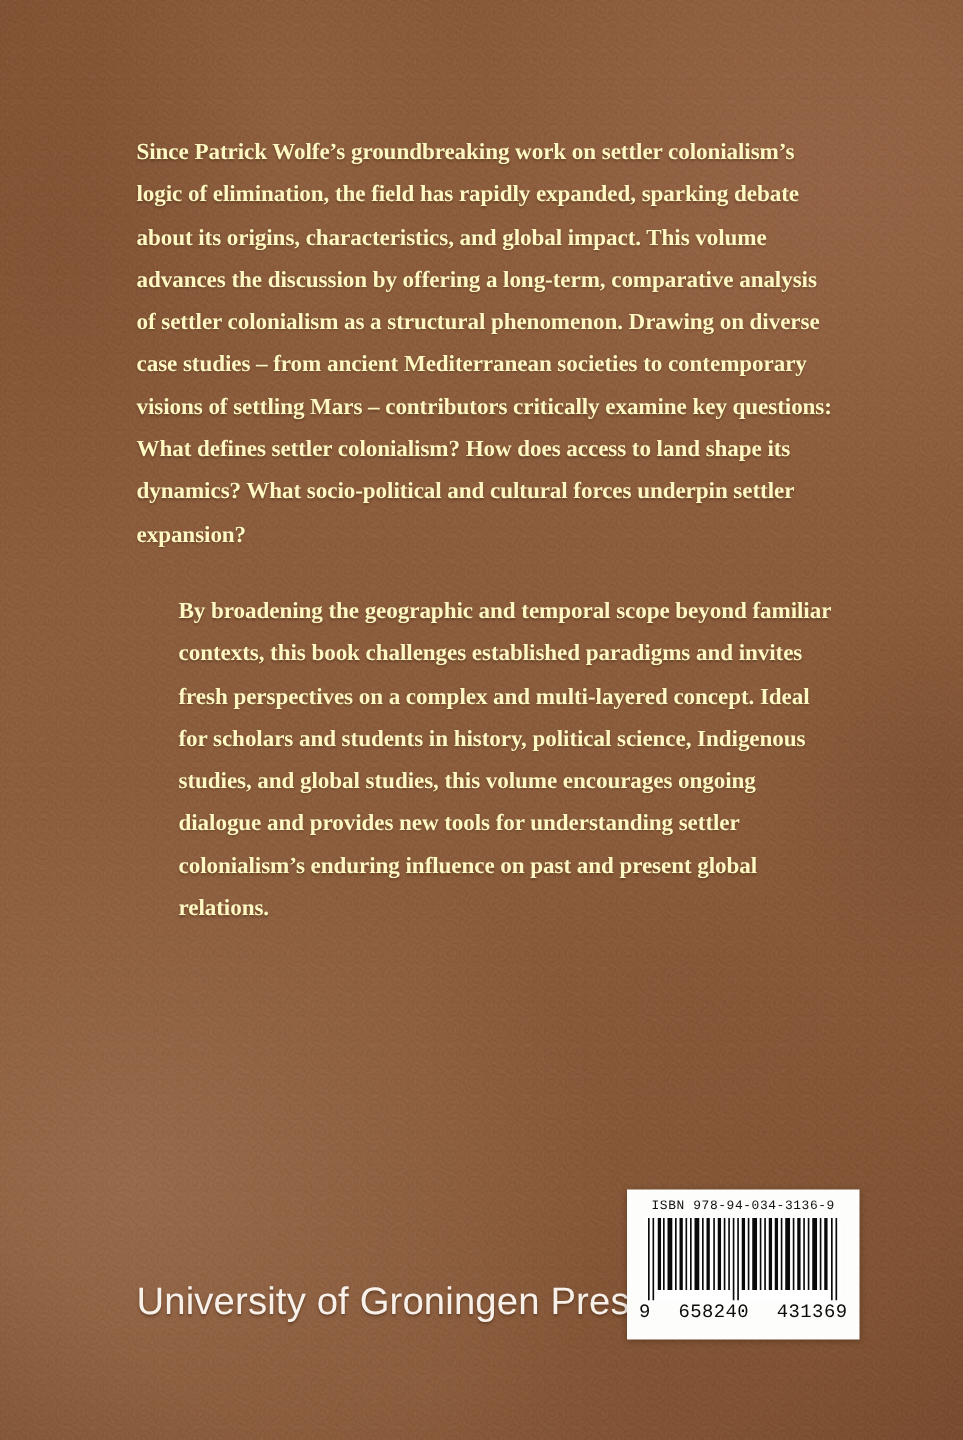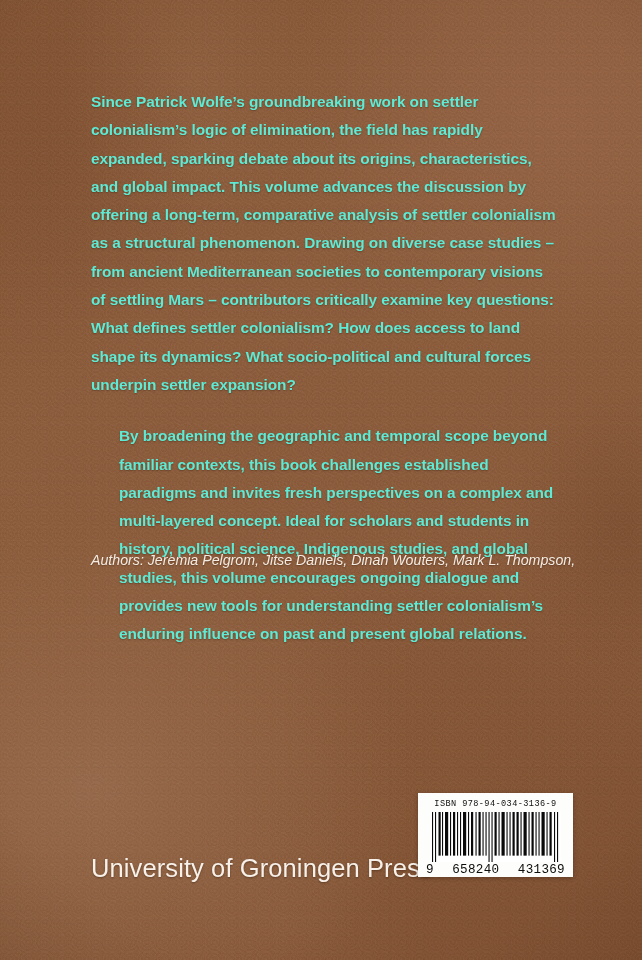--- a/index.html
+++ b/index.html
@@ -61,23 +61,24 @@
     position: absolute;
     left: 91px;
     top: 88px;
     width: 470px;
   }
   .blurb p {
     margin: 0 0 23px 0;
     font-size: 15.4px;
     line-height: 28.3px;
     font-weight: 700;
-    color: #5eead4;
+    color: #fef9c3;
     letter-spacing: -0.05px;
     text-shadow: 0 1px 1.6px rgba(52,24,8,.40);
+    font-family: Liberation Serif, serif;
   }
   .blurb p:last-child { margin-bottom: 0; margin-left: 28px; }
 
   .authors {
     position: absolute;
     left: 91px;
     top: 548px;
     width: 480px;
     font-size: 14.2px;
     line-height: 24.5px;
@@ -99,21 +100,21 @@
     letter-spacing: 0.1px;
     text-shadow: 0 1px 2px rgba(48,22,6,.45);
   }
 
   
   .barcode {
     position: absolute;
     left: 418px;
     top: 793px;
     width: 155px;
-    height: 84px;
+    height: 100px;
     background: #fdfdfb;
     box-shadow: 0 1px 4px rgba(40,18,4,.38);
     display: flex;
     flex-direction: column;
     align-items: center;
   }
   .barcode-isbn {
     margin-top: 6px;
     font-family: "Liberation Mono", "DejaVu Sans Mono", monospace;
     font-size: 8.6px;
@@ -150,21 +151,20 @@
   <div class="bg-vignette"></div>
 
   <div class="content">
 
     <div class="blurb">
       <p>Since Patrick Wolfe’s groundbreaking work on settler colonialism’s logic of elimination, the field has rapidly expanded, sparking debate about its origins, characteristics, and global impact. This volume advances the discussion by offering a long-term, comparative analysis of settler colonialism as a structural phenomenon. Drawing on diverse case studies – from ancient Mediterranean societies to contemporary visions of settling Mars – contributors critically examine key questions: What defines settler colonialism? How does access to land shape its dynamics? What socio-political and cultural forces underpin settler expansion?</p>
       <p>By broadening the geographic and temporal scope beyond familiar contexts, this book challenges established paradigms and invites fresh perspectives on a complex and multi-layered concept. Ideal for scholars and students in history, political science, Indigenous studies, and global studies, this volume encourages ongoing dialogue and provides new tools for understanding settler colonialism’s enduring influence on past and present global relations.</p>
     </div>
 
     <div class="authors">
-      <span class="aline">Authors: Jeremia Pelgrom, Jitse Daniels, Dinah Wouters, Mark L. Thompson,</span>
     </div>
 
     <div class="publisher">University of Groningen Press</div>
 
     <div class="barcode">
       <div class="barcode-isbn">ISBN 978-94-034-3136-9</div>
       <svg class="barcode-bars" viewBox="0 0 131 55" preserveAspectRatio="none">
         <rect x="0" y="0" width="131" height="55" fill="#ffffff"></rect>
         <g fill="#0a0a0a">
           <rect x="2" y="0" width="1.1" height="55"></rect>

